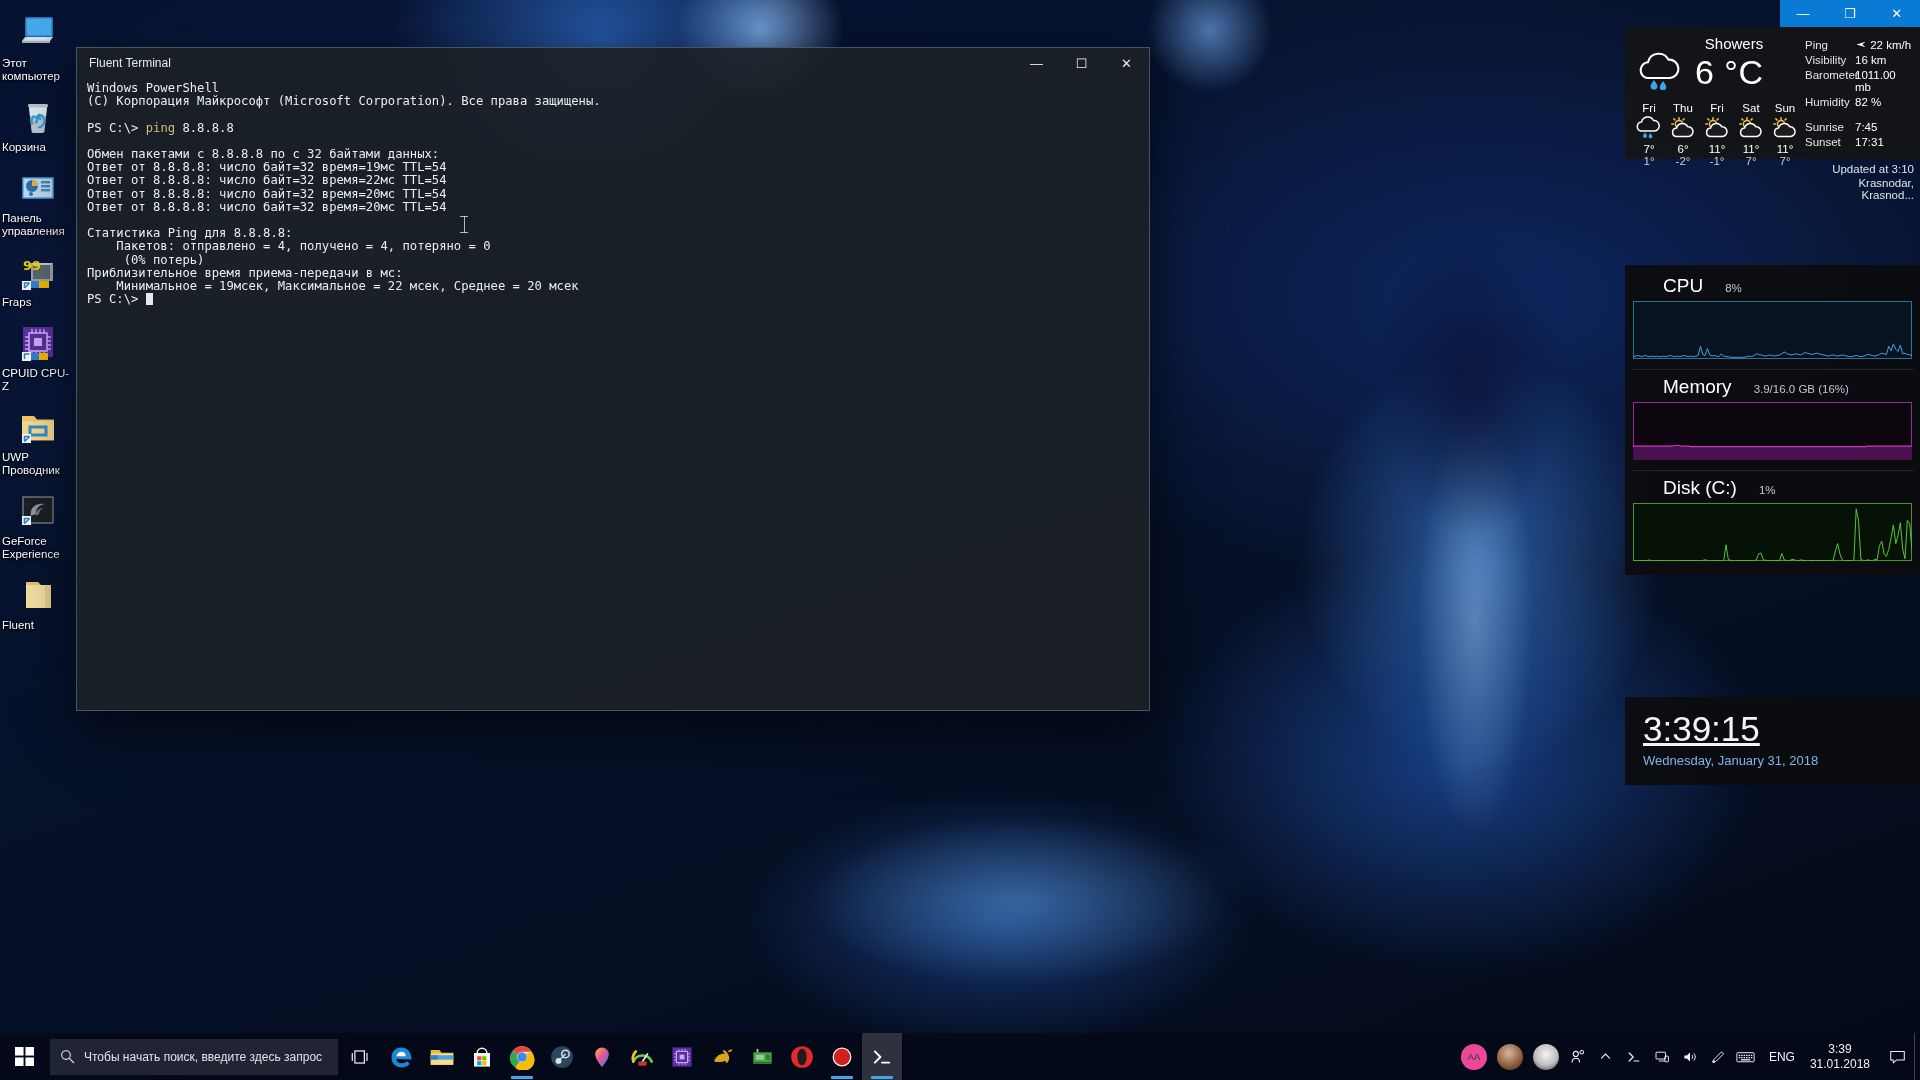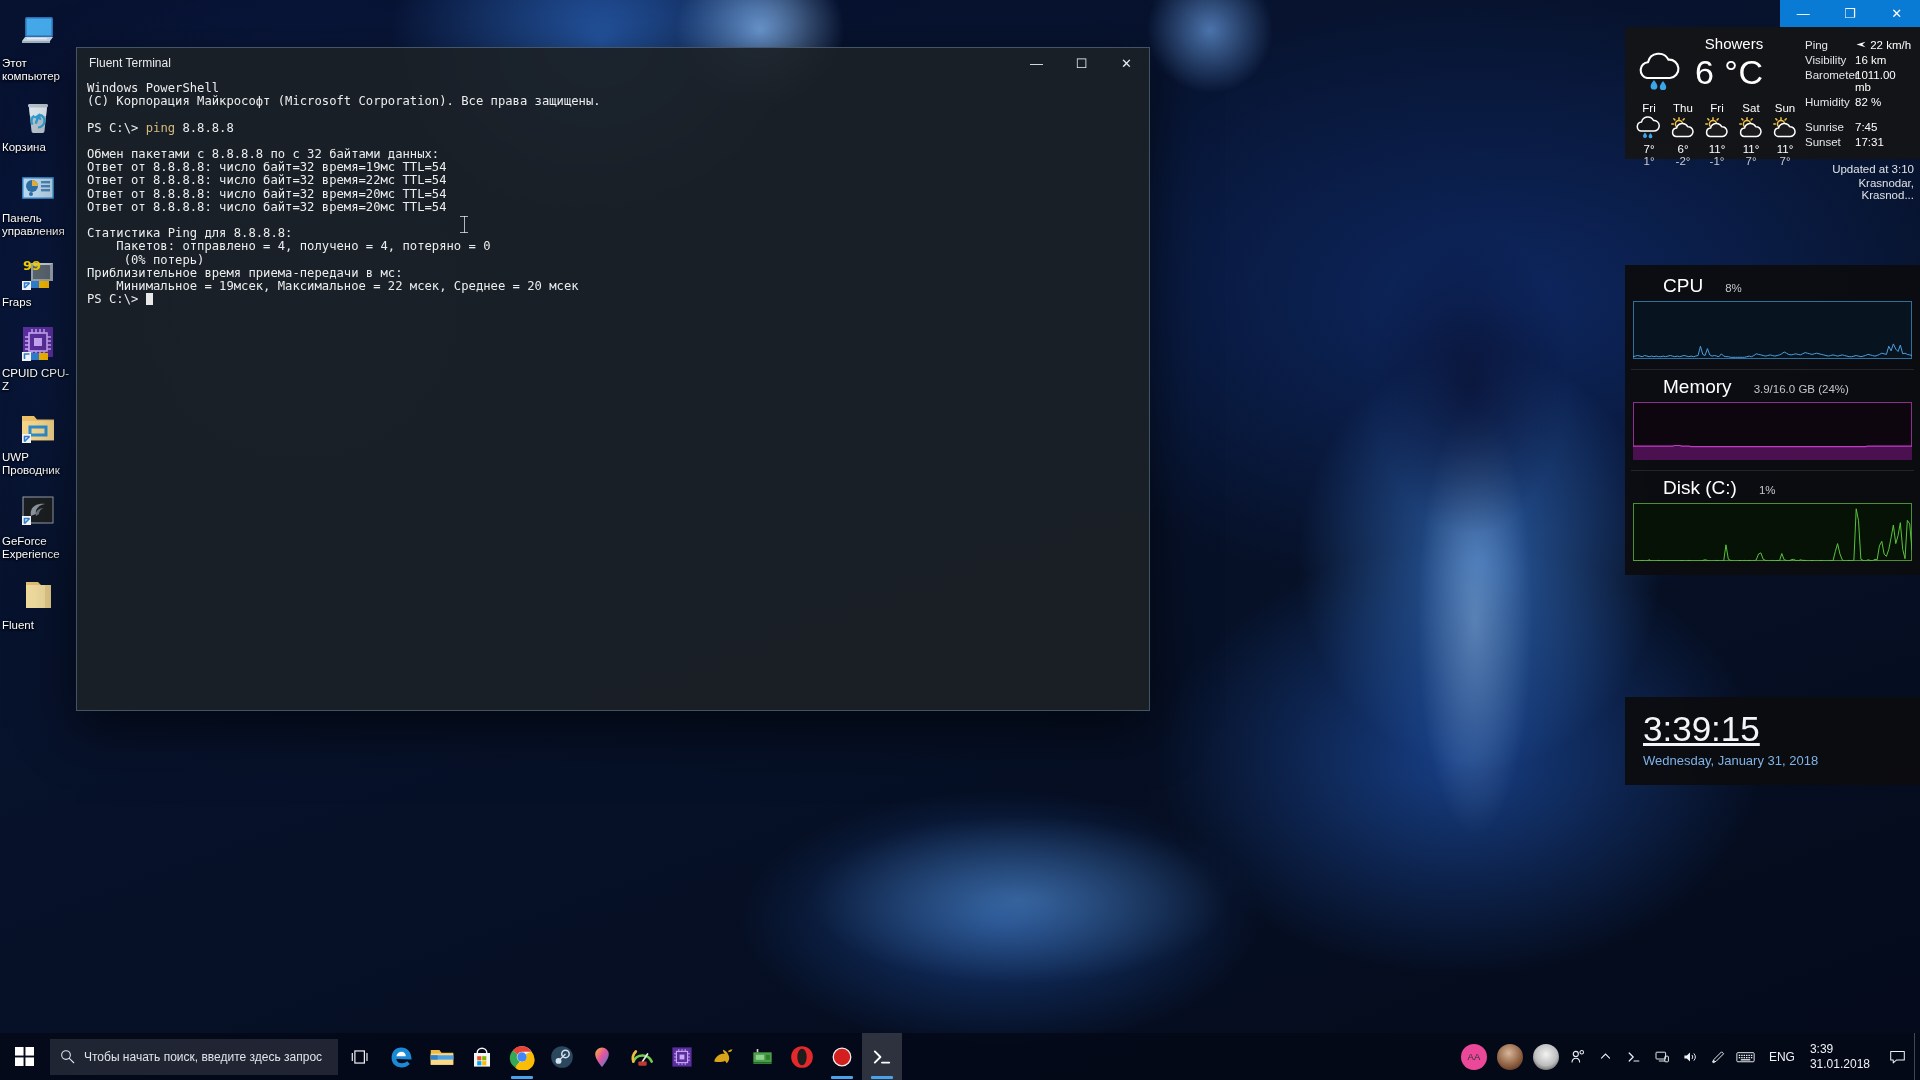--- a/index.html
+++ b/index.html
@@ -224,21 +224,21 @@
     color: #eef1f5;
   }
   #tray-lang {
     font-size: 12px; color: #eef1f5;
     padding: 0 9px; height: 47px;
     display: flex; align-items: center;
   }
   #tray-clock {
     height: 47px; padding: 0 10px 0 6px;
     display: flex; flex-direction: column;
-    justify-content: center;
+    align-items: center; justify-content: center;
     font-size: 12px; color: #eef1f5; line-height: 15px;
   }
   #tray-notify { width: 34px; height: 47px; display: flex; align-items: center; justify-content: center; }
   #show-desktop { width: 6px; height: 47px; border-left: 1px solid rgba(255,255,255,.25); }
 
   
   #overlay-winctl {
     position: absolute; right: 0; top: 0;
     width: 140px; height: 27px;
     background: #0a7bd4;
@@ -548,21 +548,21 @@
         <polyline id="cpu-line" fill="none" stroke="#4a9fe0" stroke-width="1" points="0.0,55.7 2.3,55.1 4.7,54.5 7.0,55.1 9.3,55.7 11.7,54.5 14.0,55.1 16.3,55.7 18.7,55.1 21.0,55.7 23.3,55.1 25.7,55.7 28.0,55.7 30.3,55.1 32.7,55.7 35.0,55.1 37.3,54.5 39.7,55.1 42.0,55.7 44.3,55.1 46.7,55.7 49.0,55.1 51.3,54.5 53.7,55.1 56.0,55.7 58.3,55.1 60.7,55.7 63.0,55.1 65.3,54.5 67.7,45.2 70.0,53.4 72.3,54.5 74.7,47.6 77.0,53.9 79.3,55.1 81.7,54.5 84.0,55.1 86.3,55.7 88.7,52.8 91.0,55.1 93.3,55.7 95.7,55.7 98.0,56.3 100.3,56.3 102.7,56.3 105.0,56.3 107.3,56.3 109.7,56.3 112.0,56.3 114.3,55.7 116.7,55.1 119.0,55.7 121.3,54.5 123.7,52.8 126.0,53.4 128.3,53.9 130.7,54.5 133.0,55.1 135.3,54.5 137.7,53.9 140.0,54.5 142.3,55.1 144.7,54.5 147.0,53.9 149.3,52.8 151.7,51.0 154.0,52.2 156.3,53.4 158.7,53.9 161.0,53.4 163.3,52.8 165.7,53.4 168.0,53.9 170.3,52.8 172.7,51.6 175.0,52.2 177.3,52.8 179.7,53.4 182.0,52.8 184.3,52.2 186.7,52.8 189.0,53.4 191.3,53.9 193.7,54.5 196.0,55.1 198.3,54.5 200.7,53.9 203.0,54.5 205.3,55.1 207.7,54.5 210.0,53.9 212.3,54.5 214.7,55.1 217.0,55.7 219.3,55.7 221.7,55.1 224.0,54.5 226.3,55.1 228.7,55.7 231.0,55.1 233.3,54.5 235.7,53.4 238.0,53.9 240.3,54.5 242.7,55.1 245.0,54.5 247.3,53.4 249.7,52.2 252.0,52.8 254.3,53.4 256.7,45.2 259.0,49.9 261.3,42.9 263.7,48.1 266.0,50.5 268.3,44.1 270.7,52.8 273.0,52.2 275.3,53.4 277.7,53.9 280.0,54.5"></polyline>
       </svg>
     </div>
   </div>
 
   <div class="perf-sep"></div>
 
   <div class="perf-block">
     <div class="perf-head">
       <div class="perf-title">Memory</div>
-      <div class="perf-sub">3.9/16.0 GB (24%)</div>
+      <div class="perf-sub">3.9/16.0 GB (16%)</div>
     </div>
     <div class="perf-graph">
       <svg viewBox="0 0 280 58" preserveAspectRatio="none">
         <rect x="0.5" y="0.5" width="279" height="57" fill="#0d060f" stroke="#8e2f8e"></rect>
         <polygon id="mem-area" fill="#4a1050" points="0,58 0.0,44.1 2.3,44.1 4.7,44.1 7.0,44.1 9.3,44.1 11.7,44.1 14.0,44.1 16.3,44.1 18.7,44.1 21.0,44.1 23.3,44.1 25.7,44.1 28.0,44.1 30.3,44.1 32.7,44.1 35.0,44.1 37.3,44.1 39.7,44.1 42.0,43.5 44.3,43.5 46.7,43.5 49.0,44.1 51.3,44.1 53.7,44.1 56.0,44.1 58.3,44.7 60.7,44.7 63.0,44.7 65.3,44.7 67.7,44.7 70.0,44.7 72.3,44.7 74.7,44.7 77.0,44.7 79.3,44.7 81.7,44.7 84.0,44.7 86.3,44.7 88.7,44.7 91.0,44.7 93.3,44.7 95.7,44.7 98.0,44.7 100.3,44.7 102.7,44.7 105.0,44.7 107.3,44.7 109.7,44.7 112.0,44.7 114.3,44.7 116.7,44.7 119.0,44.7 121.3,44.7 123.7,44.7 126.0,44.7 128.3,44.7 130.7,44.7 133.0,44.7 135.3,44.7 137.7,44.7 140.0,44.7 142.3,44.7 144.7,44.7 147.0,44.7 149.3,44.7 151.7,44.7 154.0,44.7 156.3,44.7 158.7,44.7 161.0,44.7 163.3,44.7 165.7,44.7 168.0,44.7 170.3,44.7 172.7,44.7 175.0,44.7 177.3,44.7 179.7,44.7 182.0,44.7 184.3,44.7 186.7,44.7 189.0,44.7 191.3,44.7 193.7,44.7 196.0,44.7 198.3,44.7 200.7,44.7 203.0,44.7 205.3,44.7 207.7,44.7 210.0,44.7 212.3,44.7 214.7,44.7 217.0,44.7 219.3,44.7 221.7,44.7 224.0,44.7 226.3,44.7 228.7,44.7 231.0,44.7 233.3,44.7 235.7,44.1 238.0,44.1 240.3,44.1 242.7,44.1 245.0,44.1 247.3,44.1 249.7,44.1 252.0,44.1 254.3,44.1 256.7,44.1 259.0,44.1 261.3,44.1 263.7,44.1 266.0,44.1 268.3,44.1 270.7,44.1 273.0,44.1 275.3,44.1 277.7,44.1 280.0,44.1 280,58"></polygon>
         <polyline id="mem-line" fill="none" stroke="#c23bc2" stroke-width="1.2" points="0.0,44.1 2.3,44.1 4.7,44.1 7.0,44.1 9.3,44.1 11.7,44.1 14.0,44.1 16.3,44.1 18.7,44.1 21.0,44.1 23.3,44.1 25.7,44.1 28.0,44.1 30.3,44.1 32.7,44.1 35.0,44.1 37.3,44.1 39.7,44.1 42.0,43.5 44.3,43.5 46.7,43.5 49.0,44.1 51.3,44.1 53.7,44.1 56.0,44.1 58.3,44.7 60.7,44.7 63.0,44.7 65.3,44.7 67.7,44.7 70.0,44.7 72.3,44.7 74.7,44.7 77.0,44.7 79.3,44.7 81.7,44.7 84.0,44.7 86.3,44.7 88.7,44.7 91.0,44.7 93.3,44.7 95.7,44.7 98.0,44.7 100.3,44.7 102.7,44.7 105.0,44.7 107.3,44.7 109.7,44.7 112.0,44.7 114.3,44.7 116.7,44.7 119.0,44.7 121.3,44.7 123.7,44.7 126.0,44.7 128.3,44.7 130.7,44.7 133.0,44.7 135.3,44.7 137.7,44.7 140.0,44.7 142.3,44.7 144.7,44.7 147.0,44.7 149.3,44.7 151.7,44.7 154.0,44.7 156.3,44.7 158.7,44.7 161.0,44.7 163.3,44.7 165.7,44.7 168.0,44.7 170.3,44.7 172.7,44.7 175.0,44.7 177.3,44.7 179.7,44.7 182.0,44.7 184.3,44.7 186.7,44.7 189.0,44.7 191.3,44.7 193.7,44.7 196.0,44.7 198.3,44.7 200.7,44.7 203.0,44.7 205.3,44.7 207.7,44.7 210.0,44.7 212.3,44.7 214.7,44.7 217.0,44.7 219.3,44.7 221.7,44.7 224.0,44.7 226.3,44.7 228.7,44.7 231.0,44.7 233.3,44.7 235.7,44.1 238.0,44.1 240.3,44.1 242.7,44.1 245.0,44.1 247.3,44.1 249.7,44.1 252.0,44.1 254.3,44.1 256.7,44.1 259.0,44.1 261.3,44.1 263.7,44.1 266.0,44.1 268.3,44.1 270.7,44.1 273.0,44.1 275.3,44.1 277.7,44.1 280.0,44.1"></polyline>
       </svg>
     </div>
   </div>
 

